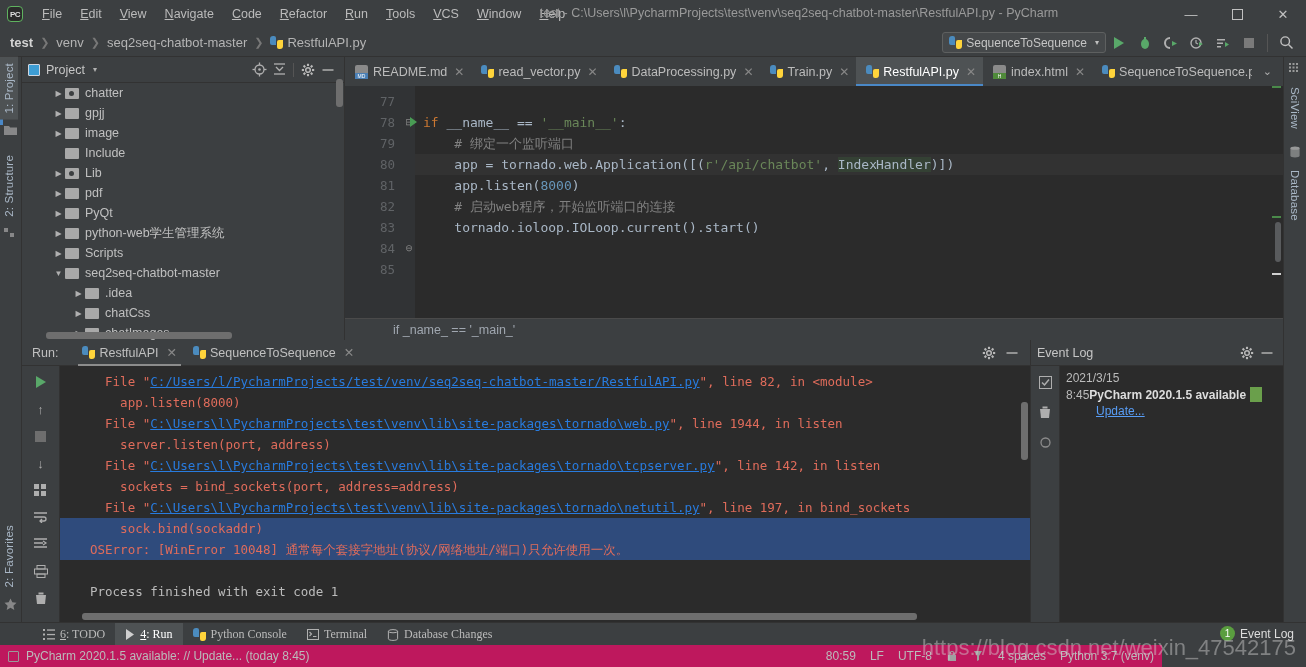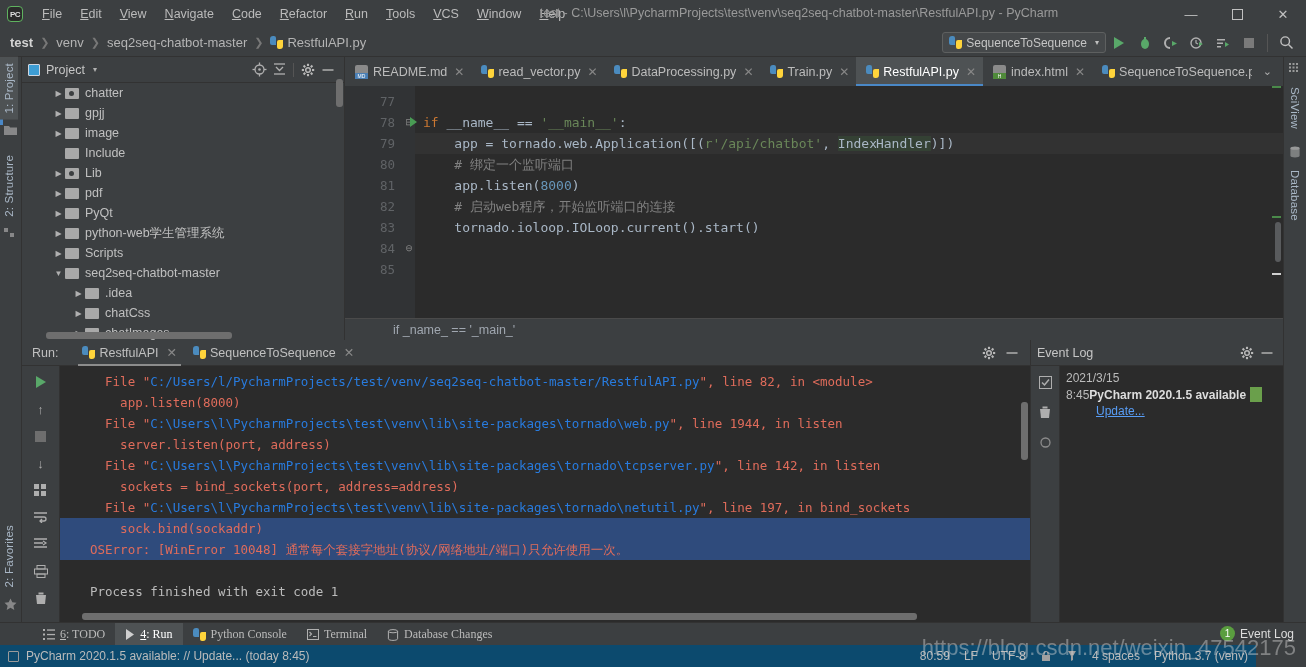--- a/index.html
+++ b/index.html
@@ -234,21 +234,21 @@
     display: flex; flex-direction: column; align-items: center; gap: 3px;
     border-right: 1px solid #323232;
   }
   .rt-btn { width: 26px; height: 24px; display: flex; align-items: center; justify-content: center; color: #aeaeae; font-size: 13px; }
   .console {
     flex: 1; background: #2b2b2b; font-family: "DejaVu Sans Mono", monospace;
     font-size: 12.5px; padding: 5px 0 0 0; position: relative; overflow: hidden;
   }
   .coline { height: 21px; line-height: 21px; white-space: pre; padding-left: 30px; color: #cf6a4c; }
   .coline .err { color: #e06c5b; }
-  .coline .lnk { color: #287bde; }
+  .coline .lnk { color: #287bde; text-decoration: underline; }
   .coline.sel-line { background: #2f4b7c; }
   .coline.plain { color: #bbbbbb; }
   .console-vscroll {
     position: absolute; right: 2px; top: 36px; width: 7px; height: 58px;
     background: #6e6e6e; border-radius: 3px;
   }
   .console-hscroll {
     position: absolute; left: 60px; bottom: 2px; width: 835px; height: 7px;
     background: #6e6e6e; border-radius: 3px;
   }
@@ -281,22 +281,22 @@
     border-top: 1px solid #323232;
     font-family: Liberation Serif, serif;
   }
   .tw {
     display: flex; align-items: center; gap: 5px; padding: 0 10px; height: 23px;
     font-size: 12px; color: #bbbbbb; white-space: nowrap;
   }
   .tw.active { background: #4e5254; color: #ffffff; }
   .tw u { text-decoration: underline; }
   .statusbar {
-    position: absolute; left: 0; bottom: 0; width: 1256px; height: 22px;
-    background: #0c4a6e; display: flex; align-items: center; padding: 0 8px;
+    position: absolute; left: 0; bottom: 0; width: 1162px; height: 22px;
+    background: #be185d; display: flex; align-items: center; padding: 0 8px;
     font-size: 12px; color: #bbbbbb;
   }
   .status-left { display: flex; align-items: center; gap: 7px; }
   .status-right { position: absolute; right: 8px; display: flex; align-items: center; gap: 14px; }
   .sq-ico { width: 11px; height: 11px; border: 1px solid #9a9a9a; border-radius: 1px; }
   .evtlog-badge {
     position: absolute; right: 8px; bottom: 24px; display: flex; align-items: center;
     gap: 5px; background: #3c3f41; padding: 2px 4px; font-size: 12px; color: #dddddd;
   }
   .badge-circle {
@@ -613,22 +613,22 @@
           <div class="fold"></div>
           <div class="fold"></div>
           <div class="fold"></div>
           <div class="fold"></div>
           <div class="fold">⊖</div>
           <div class="fold"></div>
         </div>
       <div class="code" id="code">
           <div class="cline">&nbsp;</div>
           <div class="cline"><span class="kw">if</span> __name__ == <span class="str">'__main__'</span>:</div>
+          <div class="cline">    <span class="cmt"># 绑定一个监听端口</span></div>
           <div class="cline cur">    app = tornado.web.Application([(<span class="str">r'/api/chatbot'</span>, <span class="sel">Index</span><span class="caret-blink"></span><span class="sel">Handler</span>)])</div>
-          <div class="cline">    <span class="cmt"># 绑定一个监听端口</span></div>
           <div class="cline">    app.listen(<span class="num">8000</span>)</div>
           <div class="cline">    <span class="cmt"># 启动web程序，开始监听端口的连接</span></div>
           <div class="cline">    tornado.ioloop.IOLoop.current().start()</div>
           <div class="cline">&nbsp;</div>
         </div>
       <div class="editor-vscroll"></div>
       <div class="marker" style="top:0;background:#4a8a4a;"></div>
       <div class="marker" style="top:130px;background:#4a8a4a;"></div>
       <div class="marker" style="top:187px;background:#d0d0d0;"></div>
     </div>

